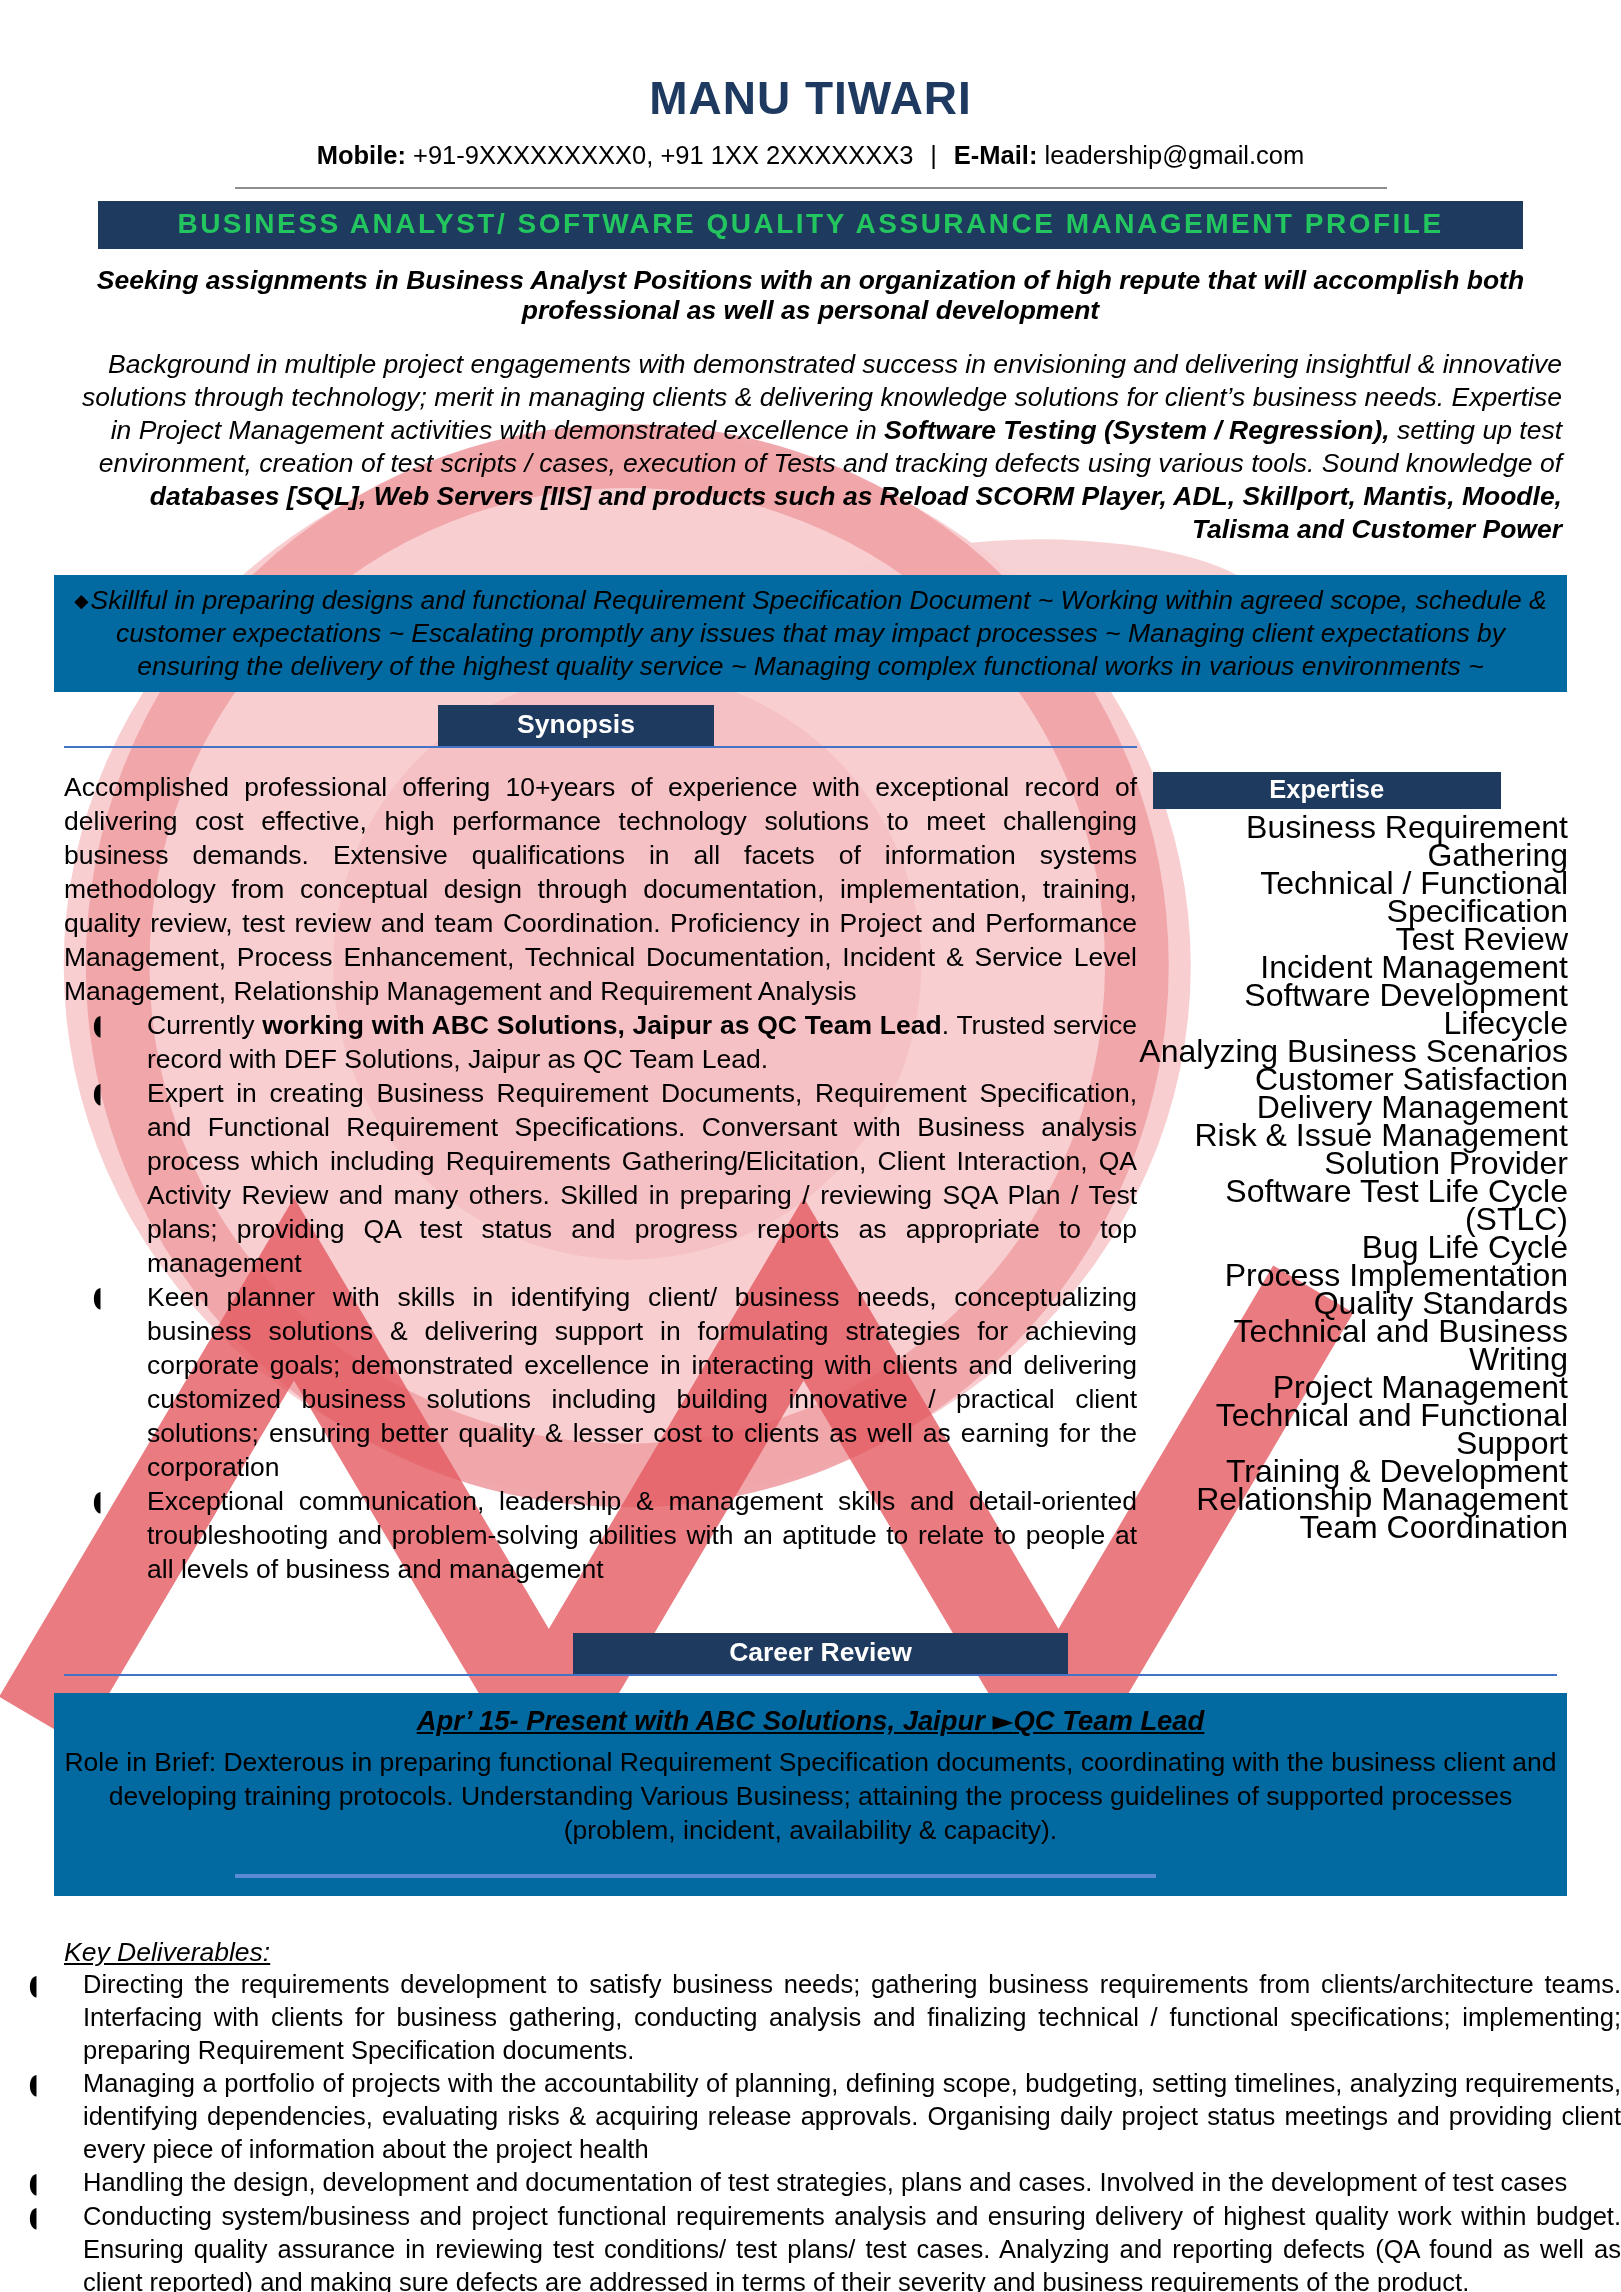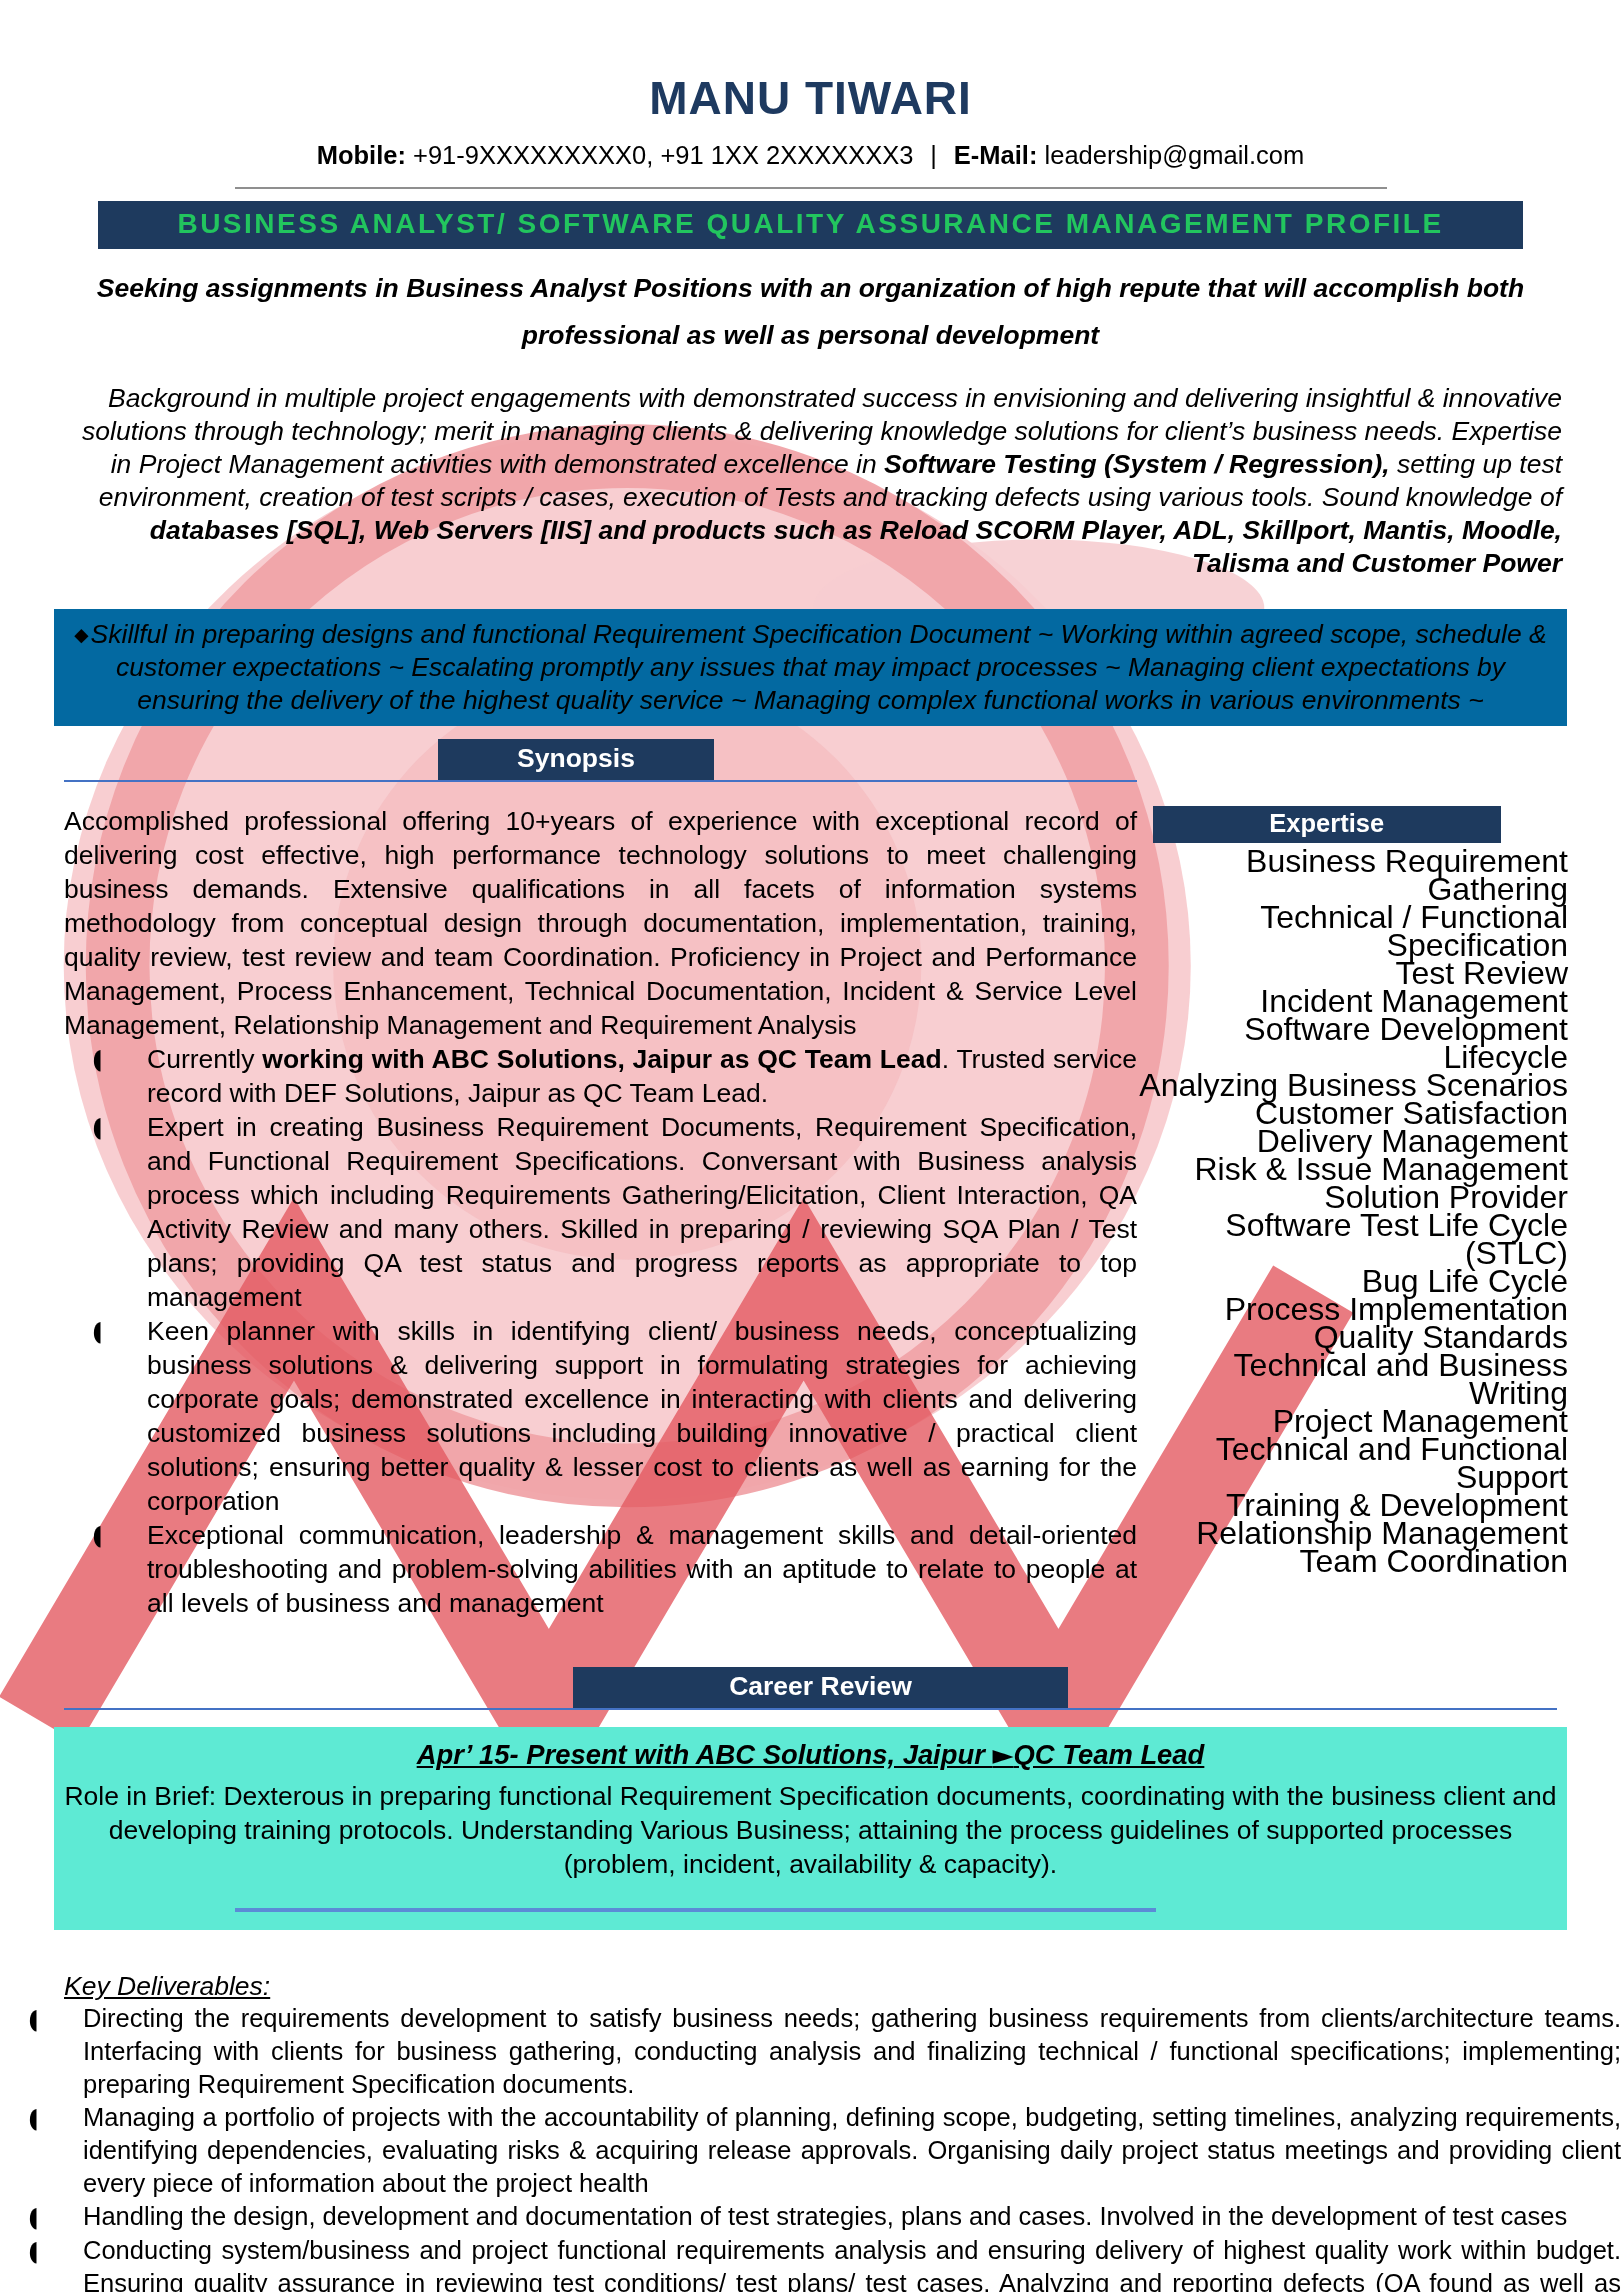--- a/index.html
+++ b/index.html
@@ -30,21 +30,21 @@
 
   .banner {
     margin:12px 98px;
     background:#1e3a5e; color:#22c55e;
     font-weight:bold; font-size:28px; letter-spacing:2.5px;
     text-align:center; padding:6.9px 0 8.8px;
   }
 
   .objective {
     margin:15.7px 69px 0;
-    text-align:center; font-size:26.5px; line-height:47px;
+    text-align:center; font-size:26.5px; line-height:30px;
     font-weight:bold; font-style:italic;
   }
   .background {
     margin:23.5px 59px 0;
     text-align:right; font-size:26.5px; line-height:33px;
     font-style:italic;
   }
   .highlight-box {
     margin:29px 54px 0;
     background:#0369a1;
@@ -83,21 +83,21 @@
 
   
   .expertise-title {
     margin:23.5px 0 0 15.7px; width:348px;
     background:#1e3a5e; color:#fff; font-weight:bold;
     font-size:25.5px; text-align:center; padding:2.9px 0 4.9px;
   }
   .exp-list { margin-top:4.9px; text-align:right; font-size:32px; line-height:28px; }
 
   
-  .career-box { margin:17.6px 54px 0; background:#5eead4; padding:11.8px 0 7.8px; }
+  .career-box { margin:17.6px 54px 0; background:#0369a1; padding:11.8px 0 7.8px; }
   .career-title {
     text-align:center; font-size:27.4px; font-weight:bold; font-style:italic;
     text-decoration:underline;
   }
   .career-title .arrow { font-family:"DejaVu Sans",sans-serif; }
   .career-role { margin-top:7.8px; text-align:center; font-size:26.5px; line-height:34px; padding:0 9.8px; }
   .career-line { width:921px; height:3.9px; background:#5b8bd6; margin:27.4px 0 9.8px 181px; }
 
   
   .kd-title {

